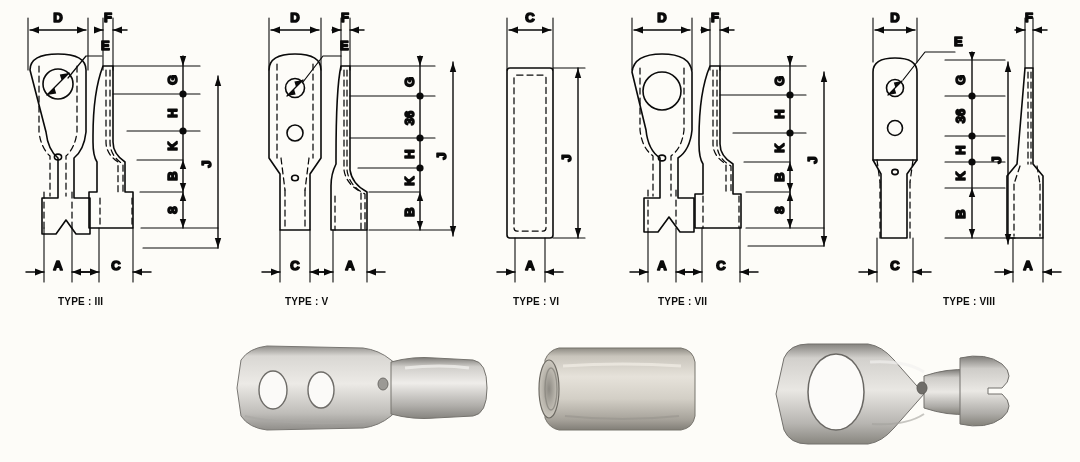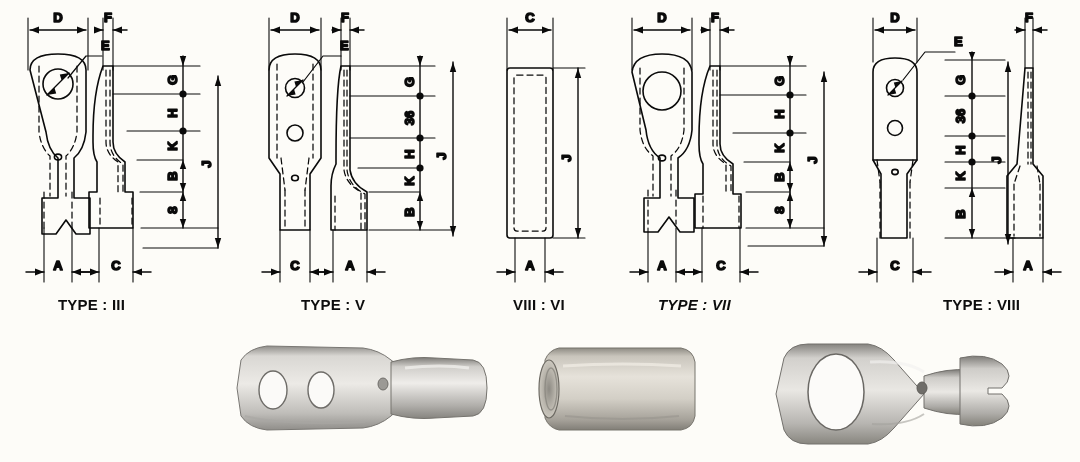--- a/index.html
+++ b/index.html
@@ -9,21 +9,21 @@
     background:#fdfcf8;
     font-family:"Liberation Sans", sans-serif;
     overflow:hidden;
     position:relative;
   }
   #sheet{position:absolute;left:0;top:0;width:1080px;height:462px;}
   .panel{position:absolute;top:0;height:312px;}
   .typelabel{
     position:absolute;
     top:296px;
-    font-size:15px;
+    font-size:10px;
     font-weight:bold;
     letter-spacing:.2px;
     color:#0d0d0d;
     white-space:nowrap;
     font-family:"Liberation Sans", sans-serif;
   }
   .photo{position:absolute;}
   svg{display:block;overflow:visible;}
   .dimtxt{
     font-family:"Liberation Sans", sans-serif;
@@ -216,21 +216,21 @@
         <path d="M35 272 l-9 -3.4 v6.8 z" fill="#0a0a0a" stroke="none"></path>
         <path d="M65 272 l9 -3.4 v6.8 z" fill="#0a0a0a" stroke="none"></path>
         <text class="dimtxt" x="50" y="270" text-anchor="middle">C</text>
         <line x1="70" y1="272" x2="88" y2="272" stroke-width="1.5"></line>
         <line x1="122" y1="272" x2="140" y2="272" stroke-width="1.5"></line>
         <path d="M88 272 l-9 -3.4 v6.8 z" fill="#0a0a0a" stroke="none"></path>
         <path d="M122 272 l9 -3.4 v6.8 z" fill="#0a0a0a" stroke="none"></path>
         <text class="dimtxt" x="105" y="270" text-anchor="middle">A</text>
       </g>
     </svg>
-    <div class="typelabel" style="left:56px;">TYPE : V</div>
+    <div class="typelabel" style="left:40px;">TYPE : V</div>
   </div>
 
   <div class="panel" style="left:485px;width:125px;">
     <svg width="125" height="312" viewBox="0 0 125 312">
       <g fill="none" stroke="#0a0a0a" stroke-width="1.6" stroke-linejoin="round" stroke-linecap="round">
         <g stroke-width="1.1">
           <line x1="22" y1="18" x2="22" y2="70"></line>
           <line x1="68" y1="18" x2="68" y2="70"></line>
         </g>
         <line x1="24" y1="30" x2="66" y2="30" stroke-width="1.5"></line>
@@ -256,21 +256,21 @@
           <line x1="30" y1="238" x2="30" y2="282"></line>
           <line x1="60" y1="238" x2="60" y2="282"></line>
         </g>
         <line x1="12" y1="272" x2="30" y2="272" stroke-width="1.5"></line>
         <line x1="60" y1="272" x2="78" y2="272" stroke-width="1.5"></line>
         <path d="M30 272 l-9 -3.4 v6.8 z" fill="#0a0a0a" stroke="none"></path>
         <path d="M60 272 l9 -3.4 v6.8 z" fill="#0a0a0a" stroke="none"></path>
         <text class="dimtxt" x="45" y="270" text-anchor="middle">A</text>
       </g>
     </svg>
-    <div class="typelabel" style="left:28px;">VIII : VI</div>
+    <div class="typelabel" style="left:28px;">TYPE : VI</div>
   </div>
 
   <div class="panel" style="left:610px;width:230px;">
     <svg width="230" height="312" viewBox="0 0 230 312">
       <g fill="none" stroke="#0a0a0a" stroke-width="1.6" stroke-linejoin="round" stroke-linecap="round">
 
         <g stroke-width="1.1">
           <line x1="22" y1="18" x2="22" y2="70"></line>
           <line x1="82" y1="18" x2="82" y2="70"></line>
           <line x1="100" y1="18" x2="100" y2="70"></line>
@@ -342,21 +342,21 @@
         <path d="M38 272 l-9 -3.4 v6.8 z" fill="#0a0a0a" stroke="none"></path>
         <path d="M66 272 l9 -3.4 v6.8 z" fill="#0a0a0a" stroke="none"></path>
         <text class="dimtxt" x="52" y="270" text-anchor="middle">A</text>
         <line x1="74" y1="272" x2="92" y2="272" stroke-width="1.5"></line>
         <line x1="130" y1="272" x2="148" y2="272" stroke-width="1.5"></line>
         <path d="M92 272 l-9 -3.4 v6.8 z" fill="#0a0a0a" stroke="none"></path>
         <path d="M130 272 l9 -3.4 v6.8 z" fill="#0a0a0a" stroke="none"></path>
         <text class="dimtxt" x="111" y="270" text-anchor="middle">C</text>
       </g>
     </svg>
-    <div class="typelabel" style="left:48px;font-style:italic;">TYPE : VII</div>
+    <div class="typelabel" style="left:48px;">TYPE : VII</div>
   </div>
 
   <div class="panel" style="left:855px;width:225px;">
     <svg width="225" height="312" viewBox="0 0 225 312">
       <g fill="none" stroke="#0a0a0a" stroke-width="1.6" stroke-linejoin="round" stroke-linecap="round">
 
         <g stroke-width="1.1">
           <line x1="18" y1="18" x2="18" y2="62"></line>
           <line x1="62" y1="18" x2="62" y2="62"></line>
           <line x1="170" y1="18" x2="170" y2="68"></line>

